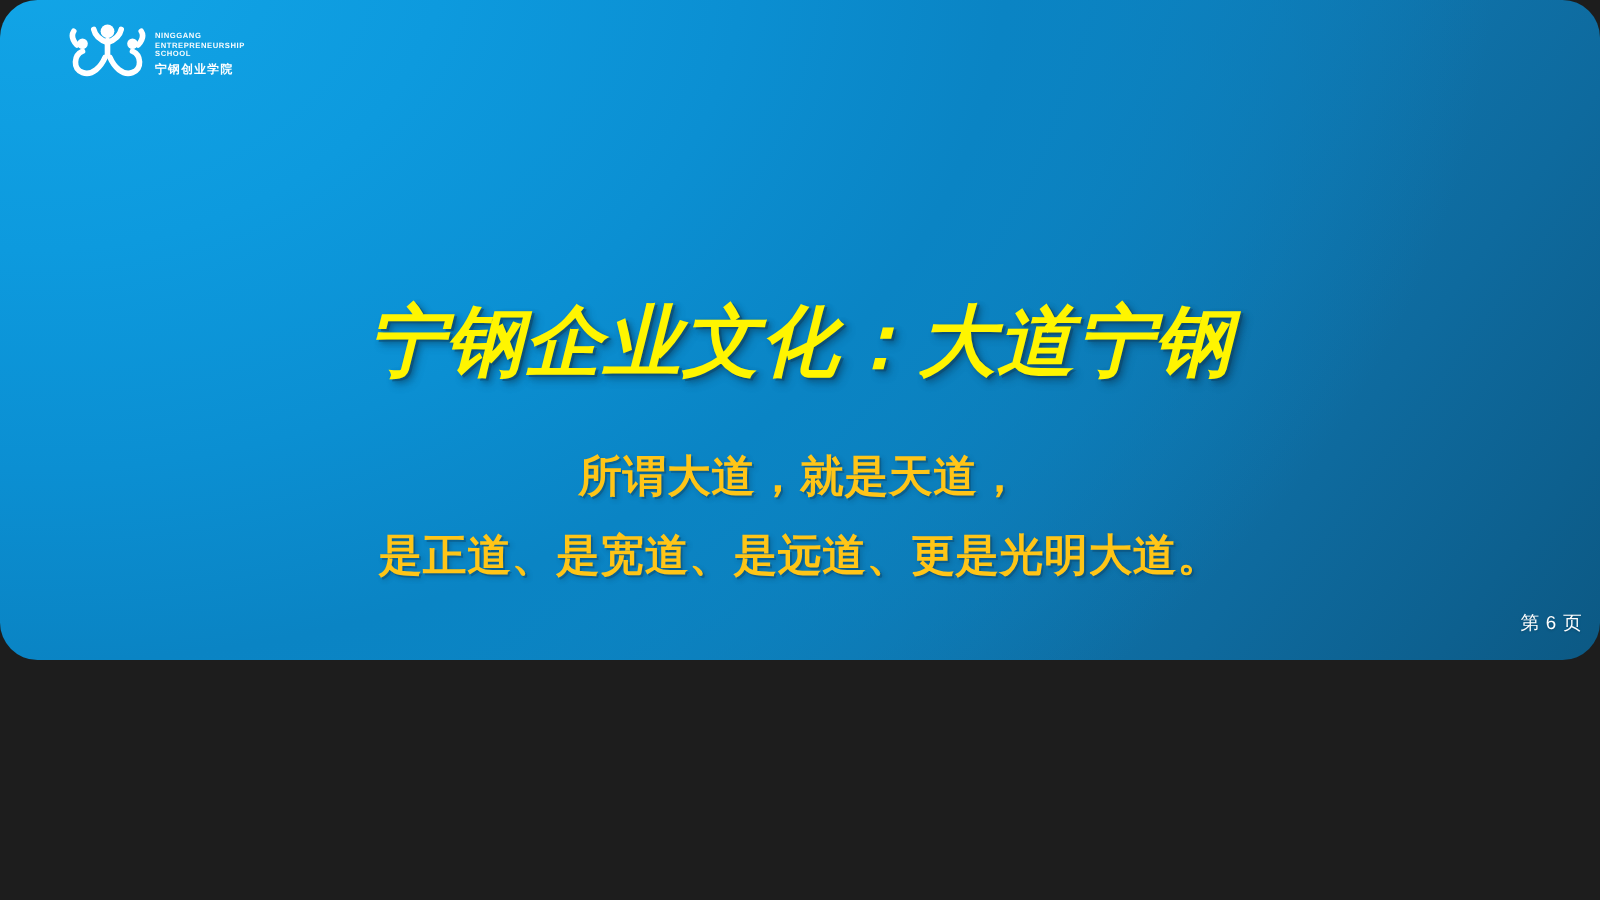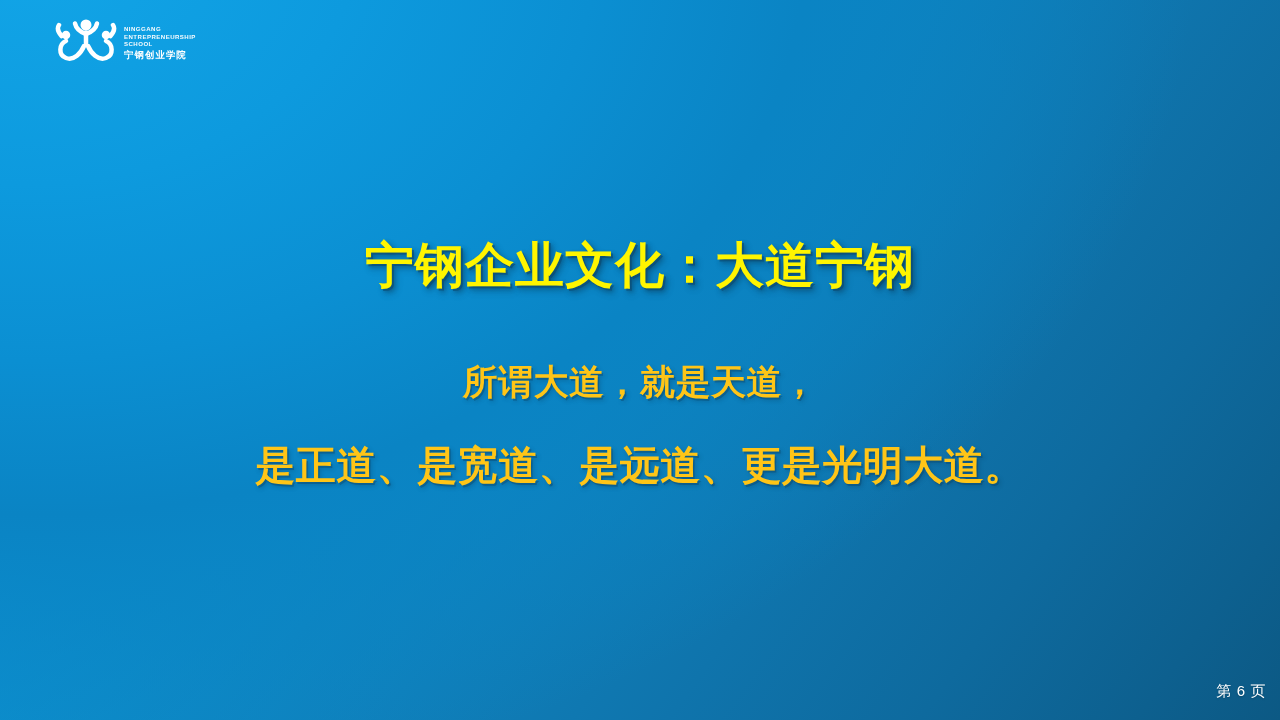--- a/index.html
+++ b/index.html
@@ -5,40 +5,41 @@
 <style>
   html, body {
     margin: 0;
     padding: 0;
     background: #1d1d1d;
   }
 
   #slide {
     position: relative;
     width: 1280px;
-    height: 720px;
+    height: 528px;
     overflow: hidden;
     font-family: "Liberation Sans", "DejaVu Sans", sans-serif;
     
     background:
       radial-gradient(ellipse 1500px 1100px at 2% -8%,
         #12a6e8 0%,
         #0d9ade 22%,
         #0b8fd2 38%,
         #0a84c4 52%,
         rgba(10,124,184,0) 78%),
       linear-gradient(126deg,
         #0a9ee2 0%,
         #0b95d6 18%,
         #0d8cc9 34%,
         #0f80bb 50%,
         #0f74ac 66%,
         #0e6a9e 80%,
         #0d608f 92%,
         #0c5984 100%);
+    border-radius: 30px;
   }
 
   
   .logo-block {
     position: absolute;
     left: 55px;
     top: 17px;
     display: flex;
     align-items: center;
     gap: 7px;
@@ -76,29 +77,30 @@
   }
 
   
   .title {
     position: absolute;
     left: 0;
     right: 0;
     top: 195px;
     text-align: center;
     color: #FFF500;
-    font-size: 49px;
+    font-size: 62px;
     line-height: 74px;
     font-weight: 700;
     letter-spacing: 1px;
     white-space: nowrap;
     text-shadow:
       2px 2px 0 rgba(12, 70, 105, 0.55),
       3px 3px 4px rgba(10, 60, 92, 0.45),
       4px 5px 7px rgba(8, 50, 80, 0.30);
+    font-style: italic;
   }
 
   
   .body-block {
     position: absolute;
     left: 0;
     right: 0;
     top: 358px;
     text-align: center;
   }
@@ -109,24 +111,24 @@
     text-shadow:
       1.5px 1.5px 0 rgba(12, 70, 105, 0.42),
       2.5px 2.5px 4px rgba(10, 60, 92, 0.32);
   }
   .body-line.line-1 {
     font-size: 35px;
     line-height: 48px;
     letter-spacing: 0.5px;
   }
   .body-line.line-2 {
-    font-size: 40px;
+    font-size: 35px;
     line-height: 54px;
     letter-spacing: 0.5px;
-    margin-top: 32px;
+    margin-top: 12px;
   }
 
   
   .page-number {
     position: absolute;
     right: 14px;
     bottom: 20px;
     color: #ffffff;
     font-size: 15px;
     line-height: 19px;

